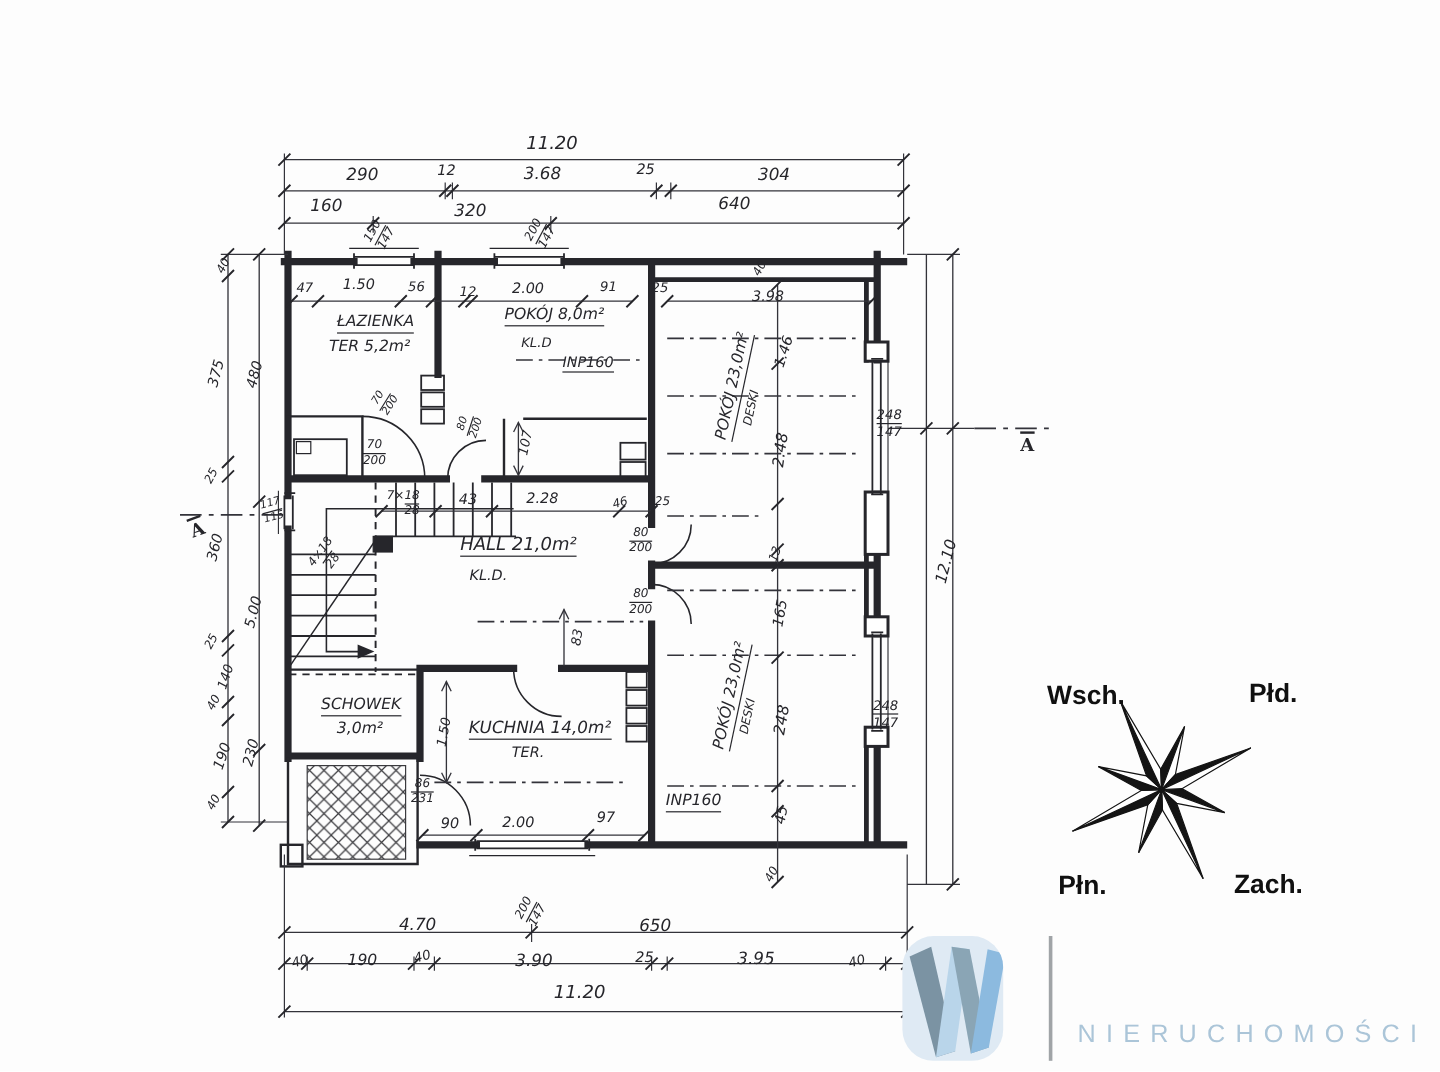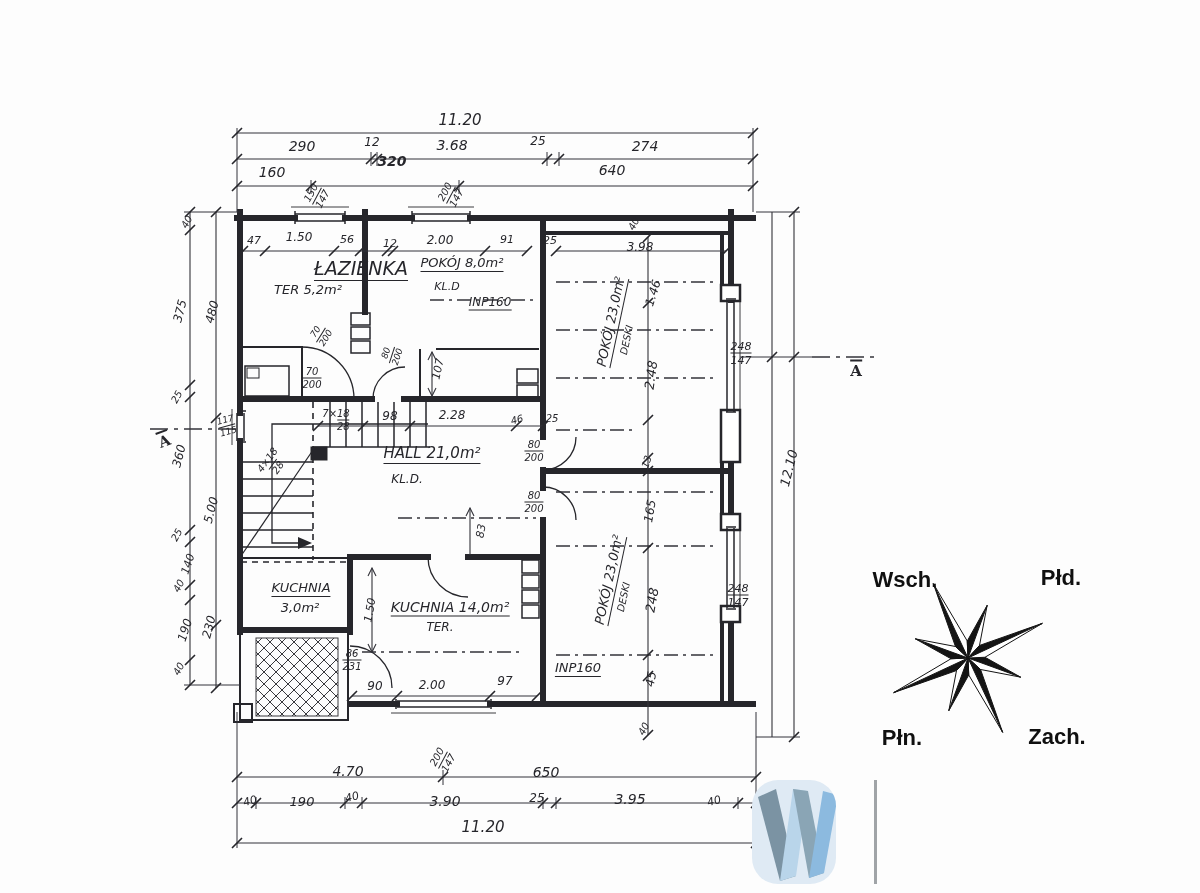--- a/index.html
+++ b/index.html
@@ -127,23 +127,23 @@
       <path id="tickpath" stroke="#26262b" stroke-width="1.6" d="M232,138L242,128M748,138L758,128M232,164L242,154M366,164L376,154M372,164L382,154M542,164L552,154M554,164L564,154M748,164L758,154M232,191L242,181M306,191L316,181M454,191L464,181M748,191L758,181M232,782L242,772M438,782L448,772M751,782L761,772M232,808L242,798M251,808L261,798M340,808L350,798M357,808L367,798M538,808L548,798M551,808L561,798M733,808L743,798M751,808L761,798M232,848L242,838M751,848L761,838M238,256L248,246M260,256L270,246M329,256L339,246M355,256L365,246M382,256L392,246M388,256L398,246M480,256L490,246M522,256L532,246M551,256L561,246M721,256L731,246M313,431L323,421M358,431L368,421M405,431L415,421M511,431L521,421M538,431L548,421M347,701L357,691M392,701L402,691M485,701L495,691M532,701L542,691M185,217L195,207M185,235L195,225M185,390L195,380M185,402L195,392M185,535L195,525M185,547L195,537M185,590L195,580M185,605L195,595M185,665L195,655M185,690L195,680M211,217L221,207M211,423L221,413M211,630L221,620M211,693L221,683M789,217L799,207M789,362L799,352M789,742L799,732M767,362L777,352M643,242L653,232M643,308L653,298M643,425L653,415M643,463L653,453M643,476L653,466M643,553L653,543M643,660L653,650M643,681L653,671M643,740L653,730"></path>
     </g>
   </svg>
 
   <div id="labels">
       <div class="lbl" style="left: 460px; top: 120px; transform: translate(-50%, -50%) rotate(0deg); font-size: 15px;">11.20</div>
       <div class="lbl" style="left: 302px; top: 146px; transform: translate(-50%, -50%) rotate(0deg); font-size: 14px;">290</div>
       <div class="lbl" style="left: 372px; top: 142px; transform: translate(-50%, -50%) rotate(0deg); font-size: 12px;">12</div>
       <div class="lbl" style="left: 452px; top: 145px; transform: translate(-50%, -50%) rotate(0deg); font-size: 14px;">3.68</div>
       <div class="lbl" style="left: 538px; top: 141px; transform: translate(-50%, -50%) rotate(0deg); font-size: 12px;">25</div>
-      <div class="lbl" style="left: 645px; top: 146px; transform: translate(-50%, -50%) rotate(0deg); font-size: 14px;">274</div>
+      <div class="lbl" style="left: 645px; top: 146px; transform: translate(-50%, -50%) rotate(0deg); font-size: 14px;">304</div>
       <div class="lbl" style="left: 272px; top: 172px; transform: translate(-50%, -50%) rotate(0deg); font-size: 14px;">160</div>
-      <div class="lbl" style="left: 392px; top: 161px; transform: translate(-50%, -50%) rotate(0deg); font-size: 14px; font-weight: bold;">320</div>
+      <div class="lbl" style="left: 392px; top: 176px; transform: translate(-50%, -50%) rotate(0deg); font-size: 14px;">320</div>
       <div class="lbl" style="left: 612px; top: 170px; transform: translate(-50%, -50%) rotate(0deg); font-size: 14px;">640</div>
       <div class="lbl frac" style="left: 317px; top: 196px; transform: translate(-50%, -50%) rotate(-62deg); font-size: 10px;">
         <span>150</span>
         <span class="den">147</span>
       </div>
       <div class="lbl frac" style="left: 451px; top: 195px; transform: translate(-50%, -50%) rotate(-62deg); font-size: 10px;">
         <span>200</span>
         <span class="den">147</span>
       </div>
       <div class="lbl" style="left: 634px; top: 224px; transform: translate(-50%, -50%) rotate(-62deg); font-size: 10px;">40</div>
@@ -165,21 +165,21 @@
       </div>
       <div class="lbl b ovl" style="left: 164px; top: 440px; transform: translate(-50%, -50%) rotate(-20deg); font-size: 15px;">A</div>
       <div class="lbl" style="left: 179px; top: 456px; transform: translate(-50%, -50%) rotate(-75deg); font-size: 12px;">360</div>
       <div class="lbl" style="left: 211px; top: 510px; transform: translate(-50%, -50%) rotate(-75deg); font-size: 12px;">5.00</div>
       <div class="lbl" style="left: 177px; top: 535px; transform: translate(-50%, -50%) rotate(-62deg); font-size: 10px;">25</div>
       <div class="lbl" style="left: 188px; top: 564px; transform: translate(-50%, -50%) rotate(-72deg); font-size: 11px;">140</div>
       <div class="lbl" style="left: 179px; top: 586px; transform: translate(-50%, -50%) rotate(-62deg); font-size: 10px;">40</div>
       <div class="lbl" style="left: 185px; top: 630px; transform: translate(-50%, -50%) rotate(-72deg); font-size: 12px;">190</div>
       <div class="lbl" style="left: 209px; top: 627px; transform: translate(-50%, -50%) rotate(-75deg); font-size: 12px;">230</div>
       <div class="lbl" style="left: 179px; top: 669px; transform: translate(-50%, -50%) rotate(-62deg); font-size: 10px;">40</div>
-      <div class="lbl u" style="left: 313px; top: 270px; transform: translate(-50%, -50%) rotate(0deg); font-size: 19px; margin-left: 48px;">ŁAZIENKA</div>
+      <div class="lbl u" style="left: 313px; top: 270px; transform: translate(-50%, -50%) rotate(0deg); font-size: 13px;">ŁAZIENKA</div>
       <div class="lbl" style="left: 308px; top: 289px; transform: translate(-50%, -50%) rotate(0deg); font-size: 13px;">TER 5,2m²</div>
       <div class="lbl u" style="left: 462px; top: 264px; transform: translate(-50%, -50%) rotate(0deg); font-size: 13px;">POKÓJ 8,0m²</div>
       <div class="lbl" style="left: 447px; top: 286px; transform: translate(-50%, -50%) rotate(0deg); font-size: 11px;">KL.D</div>
       <div class="lbl u" style="left: 490px; top: 303px; transform: translate(-50%, -50%) rotate(0deg); font-size: 12px;">INP160</div>
       <div class="lbl u" style="left: 612px; top: 322px; transform: translate(-50%, -50%) rotate(-78deg); font-size: 13px;">POKÓJ 23,0m²</div>
       <div class="lbl" style="left: 627px; top: 340px; transform: translate(-50%, -50%) rotate(-78deg); font-size: 10px;">DESKI</div>
       <div class="lbl" style="left: 653px; top: 293px; transform: translate(-50%, -50%) rotate(-72deg); font-size: 12px;">1.46</div>
       <div class="lbl" style="left: 651px; top: 375px; transform: translate(-50%, -50%) rotate(-82deg); font-size: 13px;">2.48</div>
       <div class="lbl frac" style="left: 741px; top: 353px; transform: translate(-50%, -50%) rotate(0deg); font-size: 11px;">
         <span>248</span>
@@ -202,21 +202,21 @@
         <span>70</span>
         <span class="den">200</span>
       </div>
       <div class="lbl frac" style="left: 392px; top: 355px; transform: translate(-50%, -50%) rotate(-72deg); font-size: 9px;">
         <span>80</span>
         <span class="den">200</span>
       </div>
       <div class="lbl" style="left: 438px; top: 369px; transform: translate(-50%, -50%) rotate(-78deg); font-size: 11px;">107</div>
       <div class="lbl u" style="left: 432px; top: 455px; transform: translate(-50%, -50%) rotate(0deg); font-size: 15px;">HALL 21,0m²</div>
       <div class="lbl" style="left: 407px; top: 479px; transform: translate(-50%, -50%) rotate(0deg); font-size: 12px;">KL.D.</div>
-      <div class="lbl" style="left: 390px; top: 416px; transform: translate(-50%, -50%) rotate(0deg); font-size: 12px;">98</div>
+      <div class="lbl" style="left: 390px; top: 416px; transform: translate(-50%, -50%) rotate(0deg); font-size: 12px;">43</div>
       <div class="lbl" style="left: 452px; top: 415px; transform: translate(-50%, -50%) rotate(0deg); font-size: 12px; font-style: italic;">2.28</div>
       <div class="lbl" style="left: 517px; top: 420px; transform: translate(-50%, -50%) rotate(-15deg); font-size: 10px;">46</div>
       <div class="lbl" style="left: 552px; top: 419px; transform: translate(-50%, -50%) rotate(0deg); font-size: 10px;">25</div>
       <div class="lbl frac" style="left: 534px; top: 451px; transform: translate(-50%, -50%) rotate(0deg); font-size: 10px;">
         <span>80</span>
         <span class="den">200</span>
       </div>
       <div class="lbl frac" style="left: 534px; top: 502px; transform: translate(-50%, -50%) rotate(0deg); font-size: 10px;">
         <span>80</span>
         <span class="den">200</span>
@@ -228,21 +228,21 @@
       <div class="lbl" style="left: 651px; top: 679px; transform: translate(-50%, -50%) rotate(-80deg); font-size: 12px;">45</div>
       <div class="lbl" style="left: 644px; top: 729px; transform: translate(-50%, -50%) rotate(-62deg); font-size: 10px;">40</div>
       <div class="lbl frac" style="left: 738px; top: 595px; transform: translate(-50%, -50%) rotate(0deg); font-size: 11px;">
         <span>248</span>
         <span class="den">147</span>
       </div>
       <div class="lbl" style="left: 789px; top: 468px; transform: translate(-50%, -50%) rotate(-76deg); font-size: 13px;">12.10</div>
       <div class="lbl u" style="left: 610px; top: 580px; transform: translate(-50%, -50%) rotate(-78deg); font-size: 13px;">POKÓJ 23,0m²</div>
       <div class="lbl" style="left: 624px; top: 597px; transform: translate(-50%, -50%) rotate(-78deg); font-size: 10px;">DESKI</div>
       <div class="lbl u" style="left: 578px; top: 669px; transform: translate(-50%, -50%) rotate(0deg); font-size: 13px;">INP160</div>
-      <div class="lbl u" style="left: 301px; top: 589px; transform: translate(-50%, -50%) rotate(0deg); font-size: 13px;">KUCHNIA</div>
+      <div class="lbl u" style="left: 301px; top: 589px; transform: translate(-50%, -50%) rotate(0deg); font-size: 13px;">SCHOWEK</div>
       <div class="lbl" style="left: 300px; top: 607px; transform: translate(-50%, -50%) rotate(0deg); font-size: 13px;">3,0m²</div>
       <div class="lbl u" style="left: 450px; top: 608px; transform: translate(-50%, -50%) rotate(0deg); font-size: 14px;">KUCHNIA 14,0m²</div>
       <div class="lbl" style="left: 440px; top: 627px; transform: translate(-50%, -50%) rotate(0deg); font-size: 12px;">TER.</div>
       <div class="lbl" style="left: 370px; top: 610px; transform: translate(-50%, -50%) rotate(-80deg); font-size: 11px;">1.50</div>
       <div class="lbl frac" style="left: 352px; top: 660px; transform: translate(-50%, -50%) rotate(0deg); font-size: 10px;">
         <span>86</span>
         <span class="den">231</span>
       </div>
       <div class="lbl" style="left: 375px; top: 686px; transform: translate(-50%, -50%) rotate(0deg); font-size: 12px;">90</div>
       <div class="lbl" style="left: 432px; top: 685px; transform: translate(-50%, -50%) rotate(0deg); font-size: 12px;">2.00</div>
@@ -292,15 +292,16 @@
     <svg width="140" height="125" viewBox="740 768 140 125" style="position:absolute;left:0;top:0">
       <rect x="752" y="780" width="84" height="104" rx="26" fill="#dfeaf4"></rect>
       <g clip-path="url(#wclip)">
         <polygon points="758,797 776,789 796,876 780,881" fill="#7b93a3"></polygon>
         <polygon points="780,881 796,876 808,791 793,789" fill="#b9d5ea"></polygon>
         <polygon points="793,789 808,791 824,873 809,878" fill="#8aa5b5"></polygon>
         <polygon points="809,878 824,873 838,795 823,791" fill="#8cbadf"></polygon>
       </g>
     </svg>
     <div class="divider"></div>
+    <div class="subtitle">NIERUCHOMOŚCI</div>
   </div>
 
 </div>
 
 </body></html>

